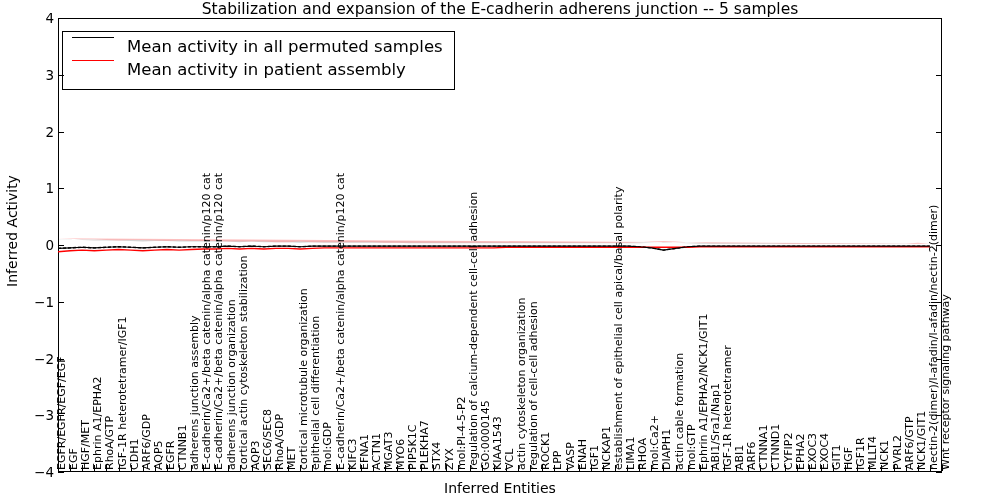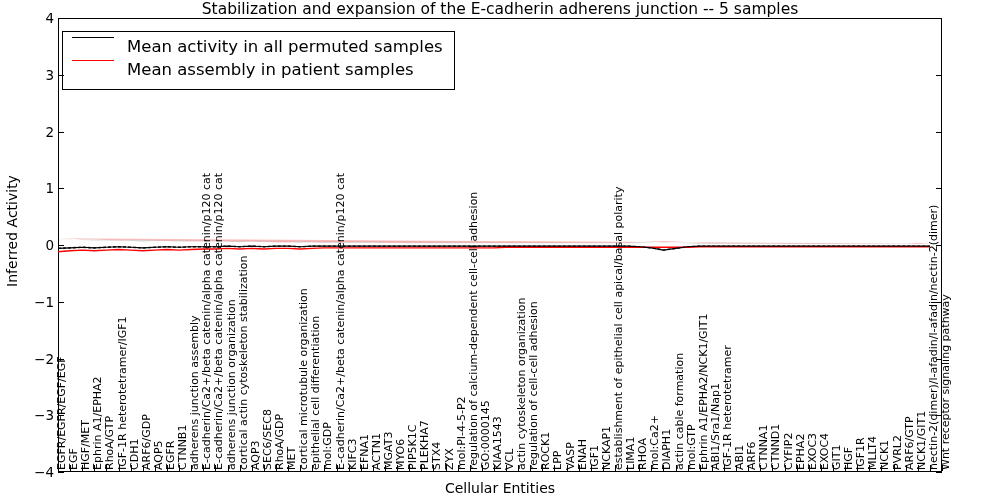--- a/index.html
+++ b/index.html
@@ -221,30 +221,30 @@
       <div class="xcat" style="left: 787.123px;">HGF</div>
       <div class="xcat" style="left: 799.233px;">IGF1R</div>
       <div class="xcat" style="left: 811.342px;">MLLT4</div>
       <div class="xcat" style="left: 823.452px;">NCK1</div>
       <div class="xcat" style="left: 835.562px;">PVRL2</div>
       <div class="xcat" style="left: 847.671px;">ARF6/GTP</div>
       <div class="xcat" style="left: 859.781px;">NCK1/GIT1</div>
       <div class="xcat" style="left: 871.89px;">nectin-2(dimer)/l-afadin/l-afadin/nectin-2(dimer)</div>
       <div class="xcat" style="left: 884px;">Wnt receptor signaling pathway</div>
     </div>
-  <div id="xlabel">Cellular Entities</div>
+  <div id="xlabel">Inferred Entities</div>
 
   <div id="legend">
       <div class="legend-row">
         <span class="legend-swatch" style="border-top-color: rgb(0, 0, 0);"></span>
         <span class="legend-text">Mean activity in all permuted samples</span>
       </div>
       <div class="legend-row">
         <span class="legend-swatch" style="border-top-color: rgb(255, 0, 0);"></span>
-        <span class="legend-text">Mean assembly in patient samples</span>
+        <span class="legend-text">Mean activity in patient assembly</span>
       </div>
     </div>
 
 <div class="ytick-mark" style="top: 18px;"></div>
     <div class="ytick-mark r" style="top: 18px;"></div>
     <div class="ytick-mark" style="top: 74.75px;"></div>
     <div class="ytick-mark r" style="top: 74.75px;"></div>
     <div class="ytick-mark" style="top: 131.5px;"></div>
     <div class="ytick-mark r" style="top: 131.5px;"></div>
     <div class="ytick-mark" style="top: 188.25px;"></div>

